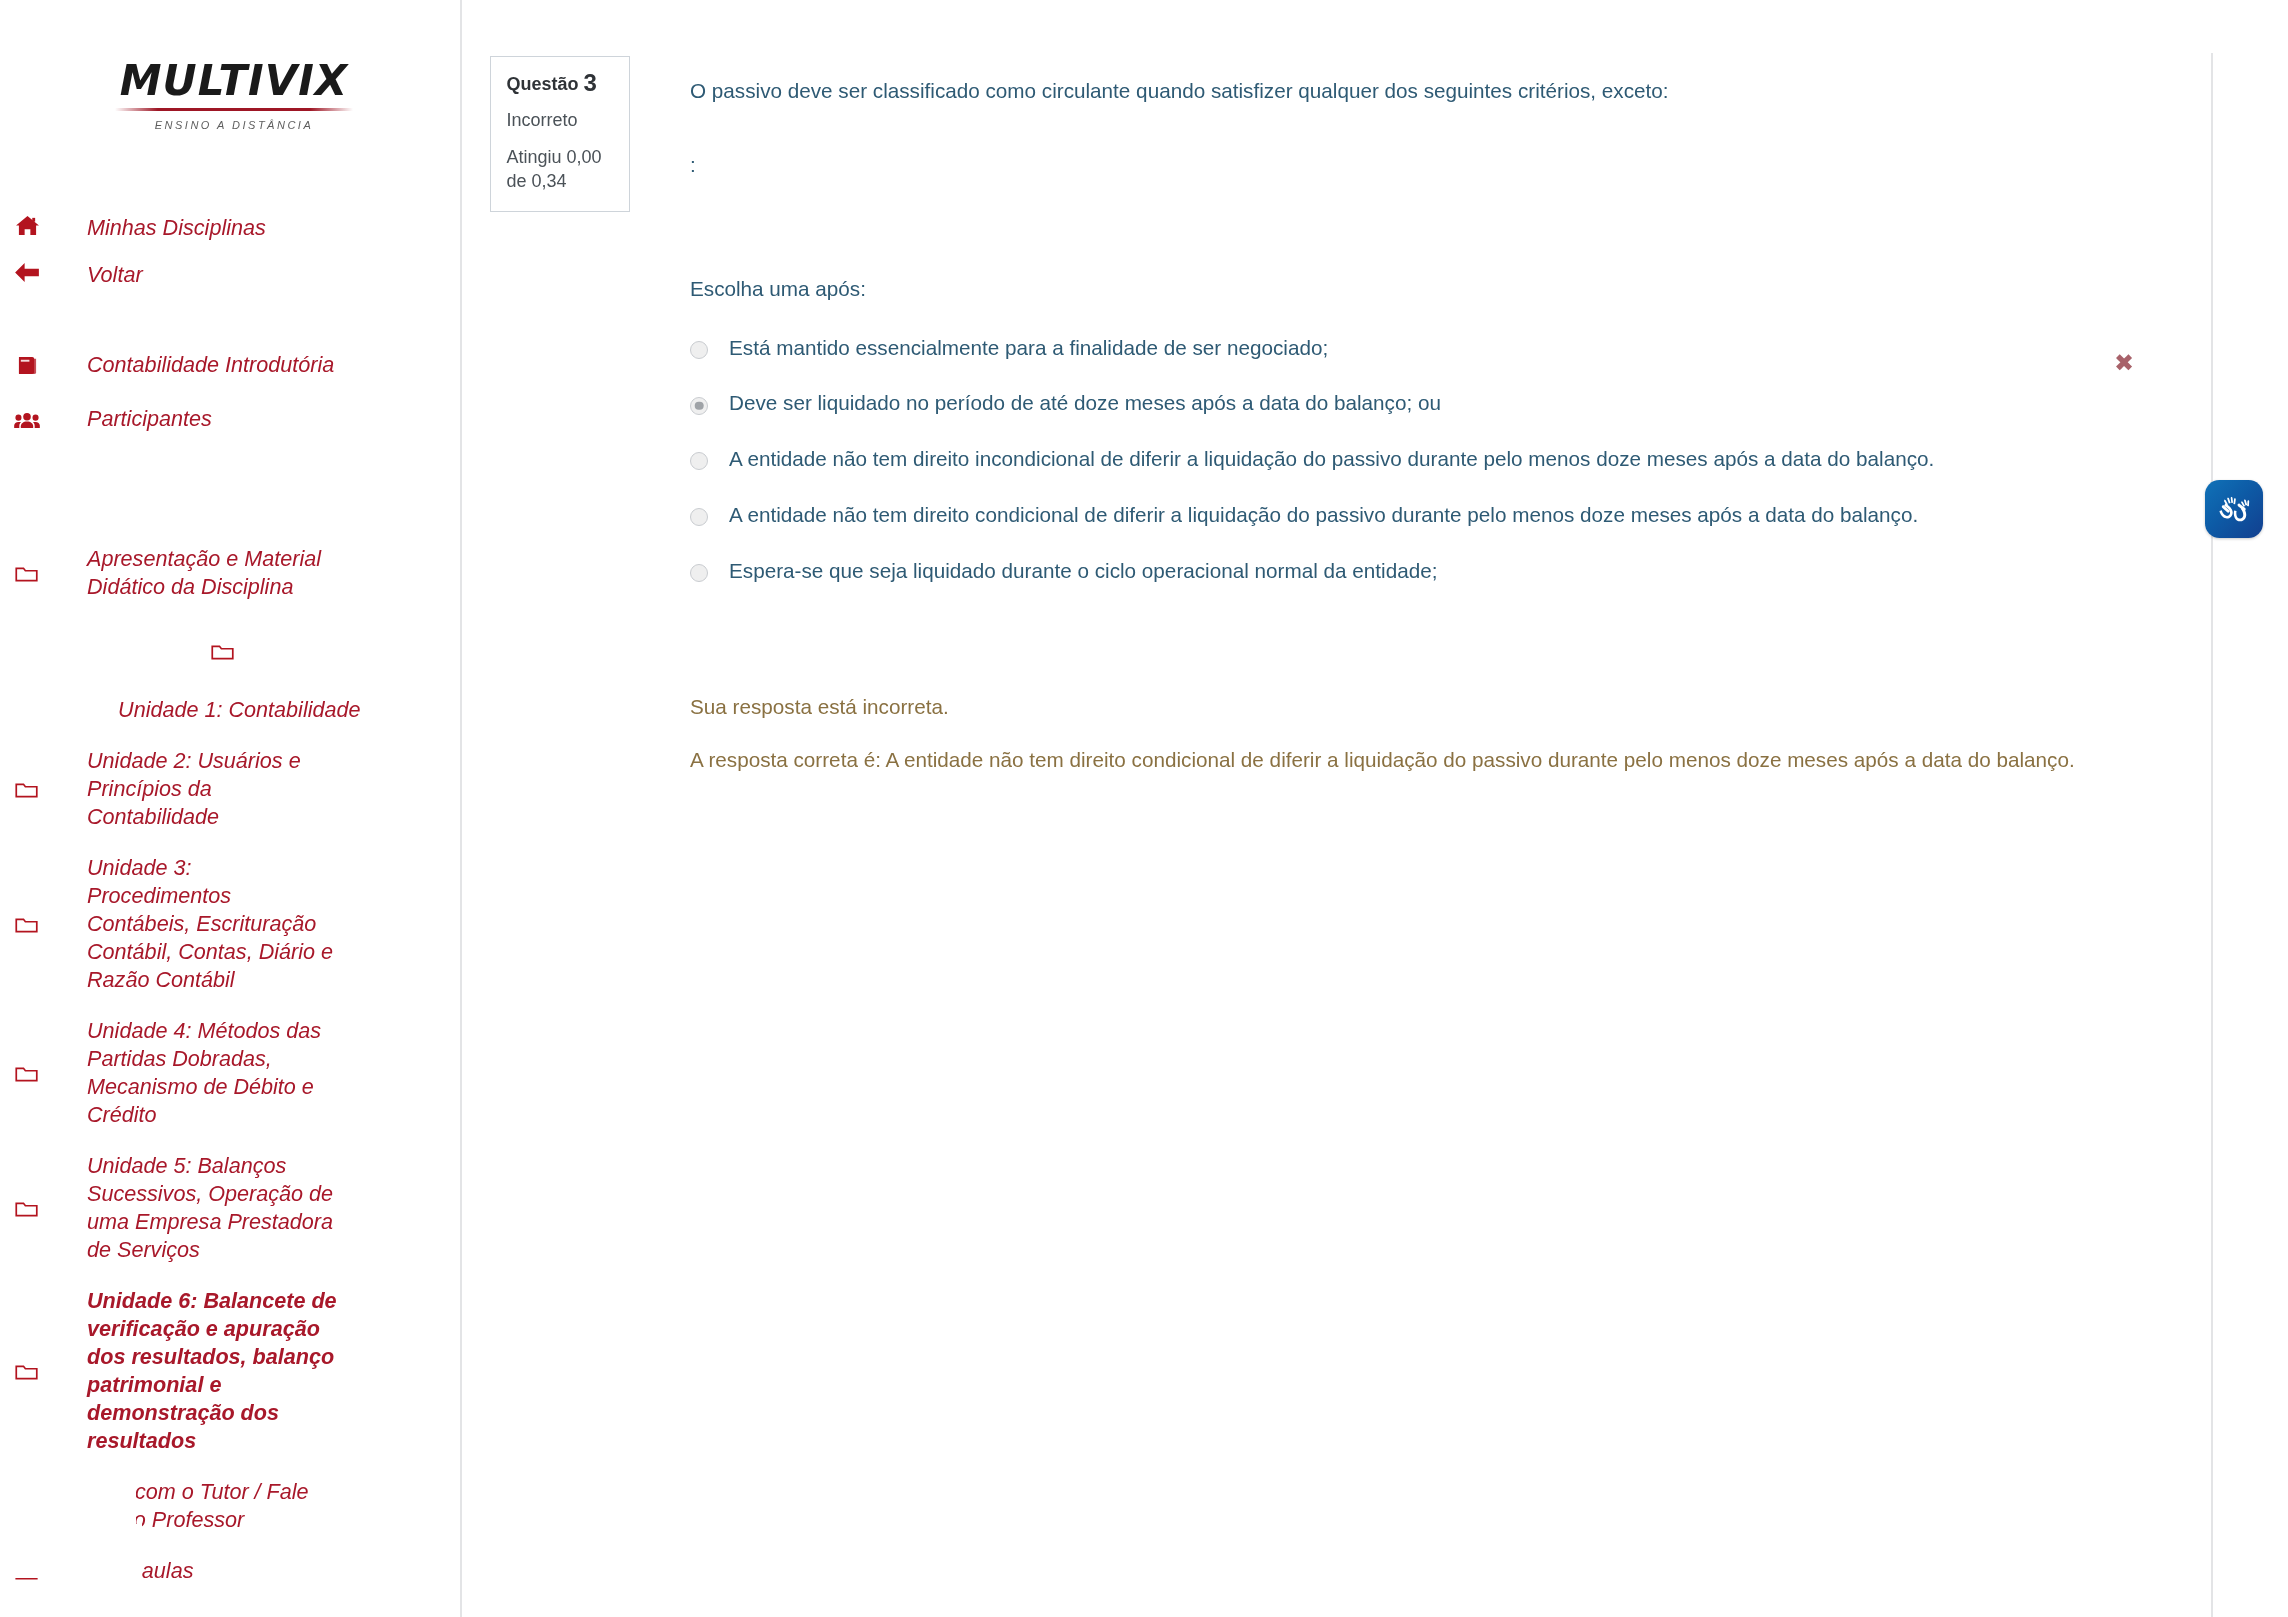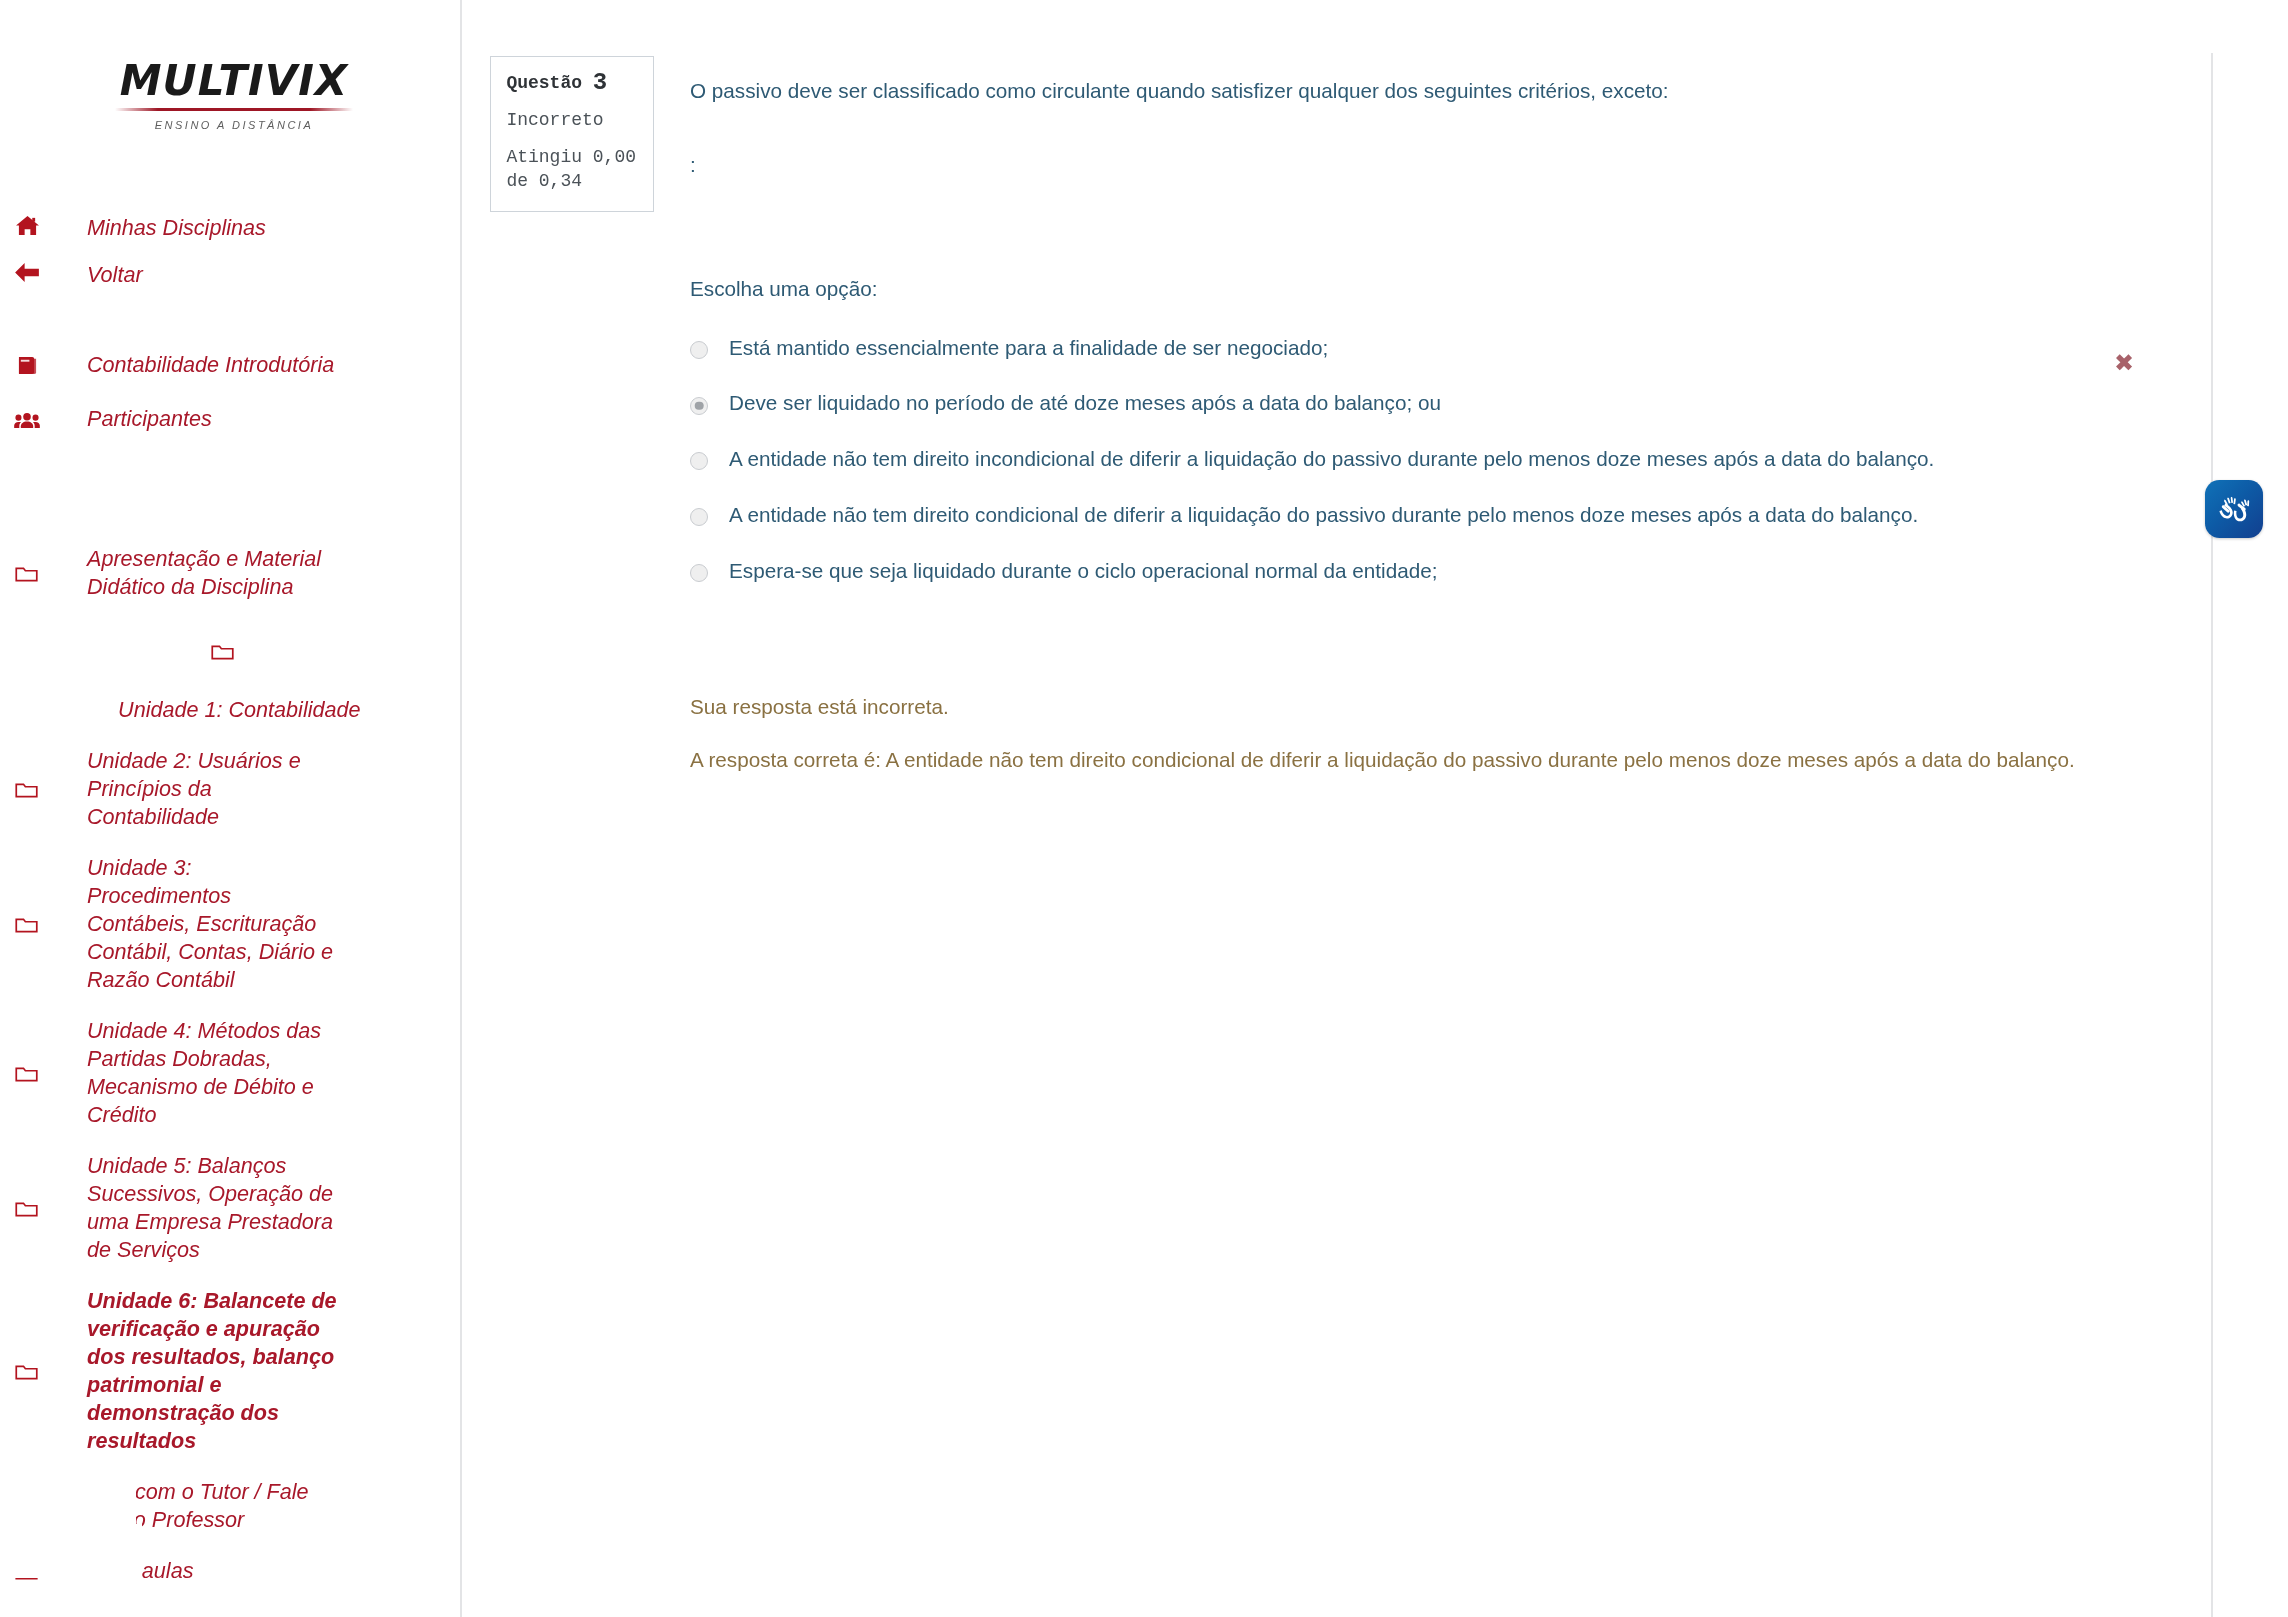--- a/index.html
+++ b/index.html
@@ -127,26 +127,25 @@
     width: 142px;
     height: 54px;
     background: #ffffff;
   }
 
   
   .qbox {
     position: absolute;
     left: 490px;
     top: 56px;
-    width: 164px;
+    width: 140px;
     border: 1px solid #ced4da;
     background: #ffffff;
     padding: 13.4px 15.4px 17.3px 15.4px;
     box-sizing: border-box;
-    font-family: Liberation Mono, monospace;
   }
   .qbox-title {
     font-size: 18px;
     font-weight: 700;
     color: #2f3337;
     margin-bottom: 13.4px;
     line-height: 1.1;
   }
   .qbox-title .qnum {
     font-size: 24px;
@@ -429,21 +428,21 @@
     </div>
     <div class="qbox-state">Incorreto</div>
     <div class="qbox-grade">Atingiu 0,00 de 0,34</div>
   </div>
 
   <div class="content">
 
     <div class="qtext">O passivo deve ser classificado como circulante quando satisfizer qualquer dos seguintes critérios, exceto:</div>
     <div class="qtext-colon">:</div>
 
-    <div class="prompt">Escolha uma opção:</div>
+    <div class="prompt">Escolha uma após:</div>
 
     <div class="options">
 
       <div class="option-row">
         <span class="radio"></span>
         <span class="option-text">Está mantido essencialmente para a finalidade de ser negociado;</span>
       </div>
 
       <div class="option-row">
         <span class="radio checked"></span>

